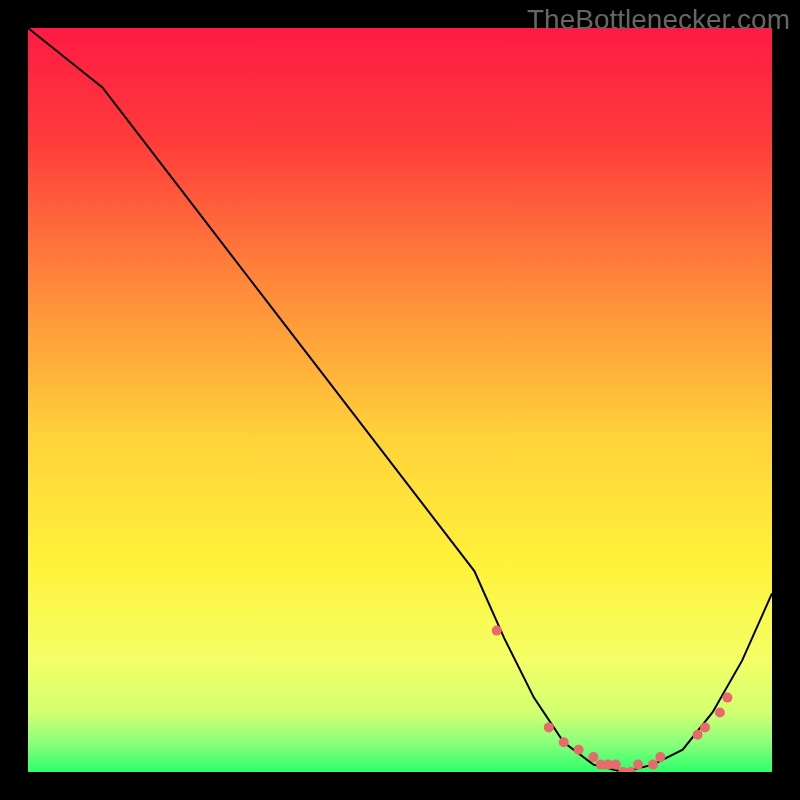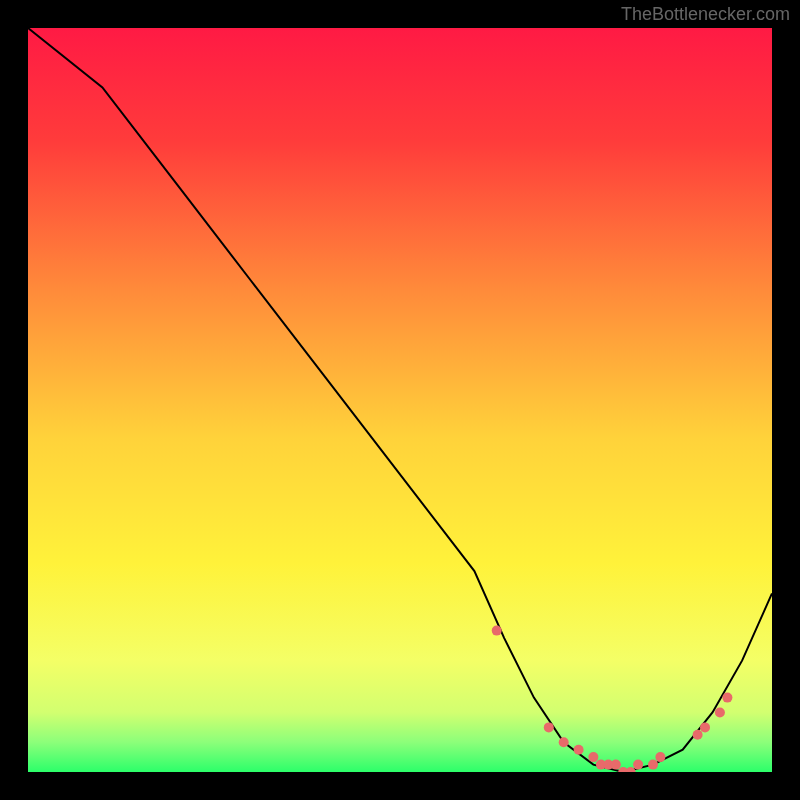--- a/index.html
+++ b/index.html
@@ -9,21 +9,21 @@
     background: #000;
     font-family: Arial, sans-serif;
     position: relative;
     overflow: hidden;
   }
   .watermark {
     position: absolute;
     top: 4px;
     right: 10px;
     color: #666;
-    font-size: 18px;
+    font-size: 28px;
     font-weight: normal;
     z-index: 10;
   }
   .chart-wrap {
     position: absolute;
     top: 28px;
     left: 28px;
     width: 744px;
     height: 744px;
   }

